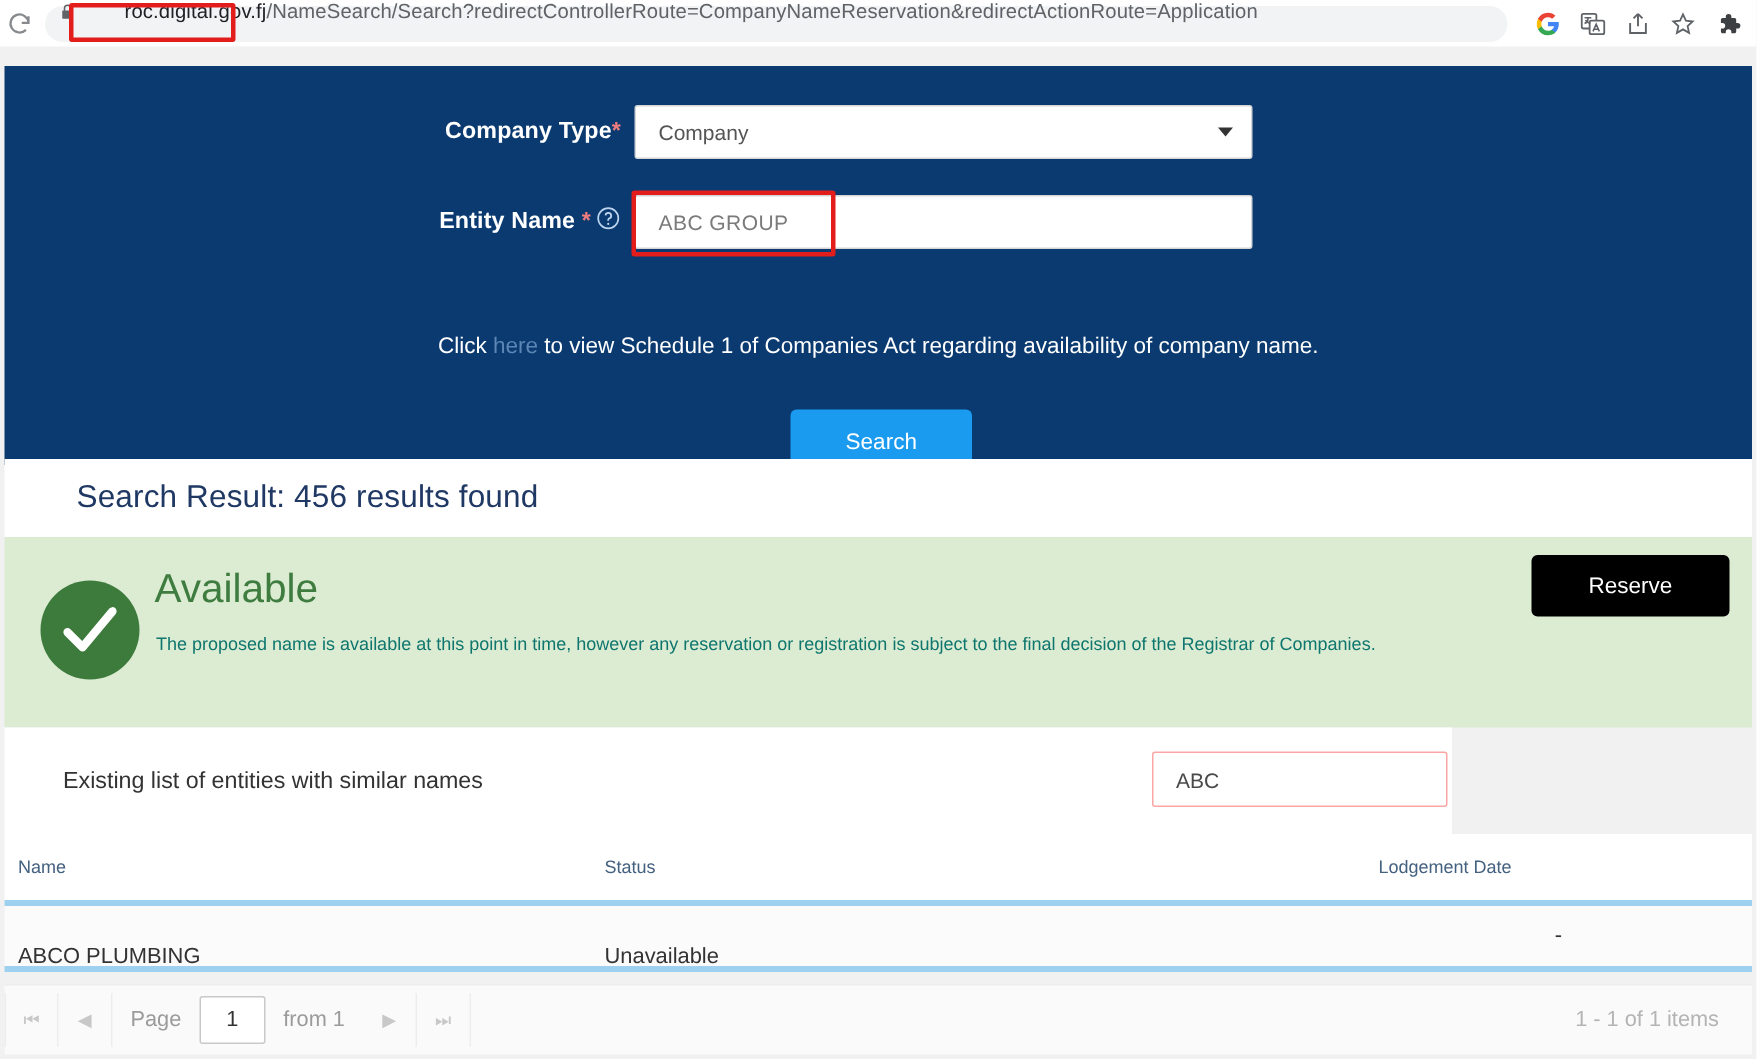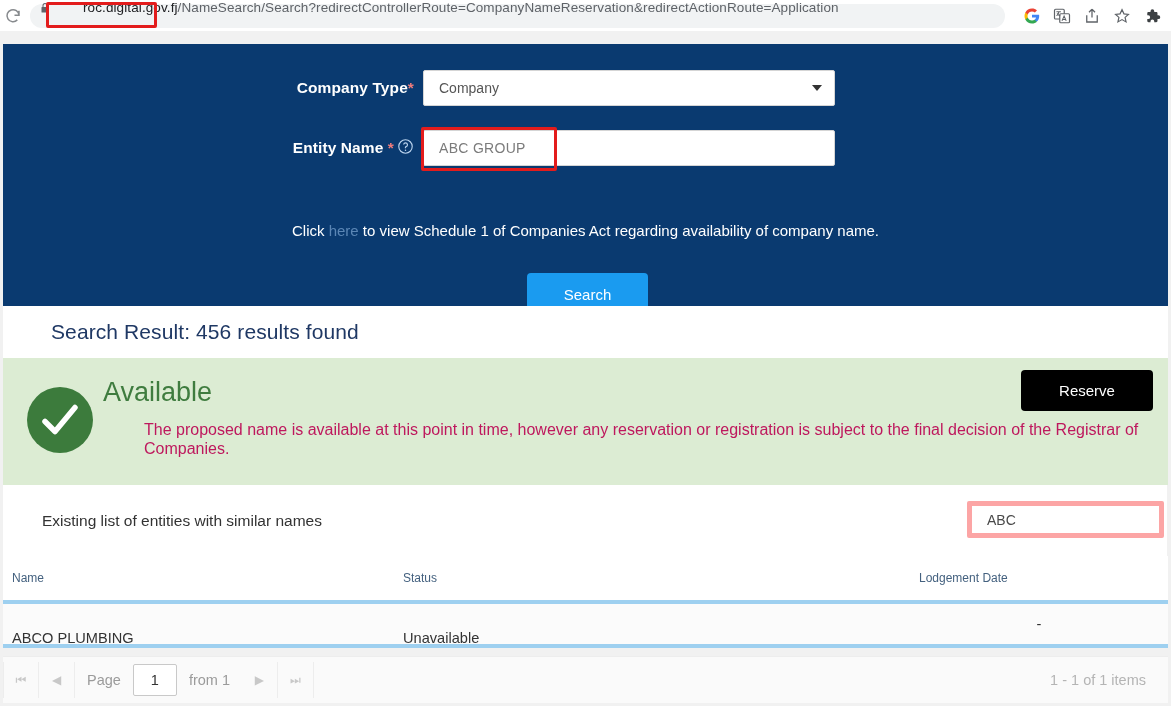--- a/index.html
+++ b/index.html
@@ -126,41 +126,41 @@
     position: absolute; left: 24px; top: 29px;
     width: 66px; height: 66px; border-radius: 50%;
     background: #3c7b3c;
   }
   .avail-title {
     position: absolute; left: 100px; top: 19px;
     font-size: 27px; color: #3f7c3f;
   }
   .avail-text {
     position: absolute; left: 101px; top: 62px; width: 1000px;
-    font-size: 16px; color: #be185d; line-height: 19px; margin-left: 40px;
+    font-size: 12px; color: #0f766e; line-height: 19px;
   }
   .reserve-btn {
     position: absolute; left: 1018px; top: 12px;
     width: 132px; height: 41px;
     background: #000000; color: #ffffff;
     border: none; border-radius: 4px;
     font-family: inherit; font-size: 15px; cursor: pointer;
   }
 
   .list-bar {
     position: absolute; left: 3px; top: 485px;
-    width: 1164px; height: 71px;
+    width: 965px; height: 71px;
     background: #ffffff;
     display: flex; align-items: center;
   }
   .list-bar .cap { font-size: 15.5px; color: #333; padding-left: 39px; }
   .filter-input {
     position: absolute; right: 3px; top: 16px;
     width: 197px; height: 37px;
-    border: 5px solid #fca5a5; border-radius: 2px;
+    border: 1px solid #fca5a5; border-radius: 2px;
     background: #fff;
     display: flex; align-items: center;
   }
   .filter-input .v { font-size: 14px; color: #4a4a4a; padding-left: 15px; }
 
   
   .tbl { position: absolute; left: 3px; top: 556px; width: 1165px; }
   .tbl-head {
     height: 48px; background: #ffffff;
     border-bottom: 4px solid #9ed0f0;

